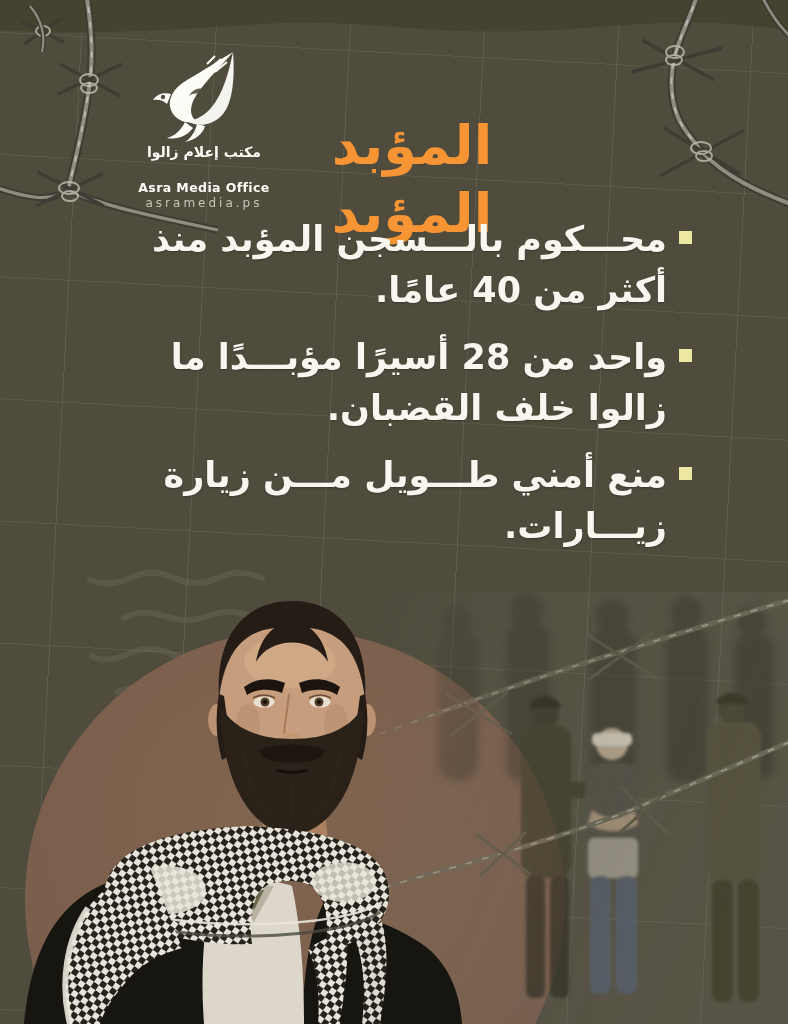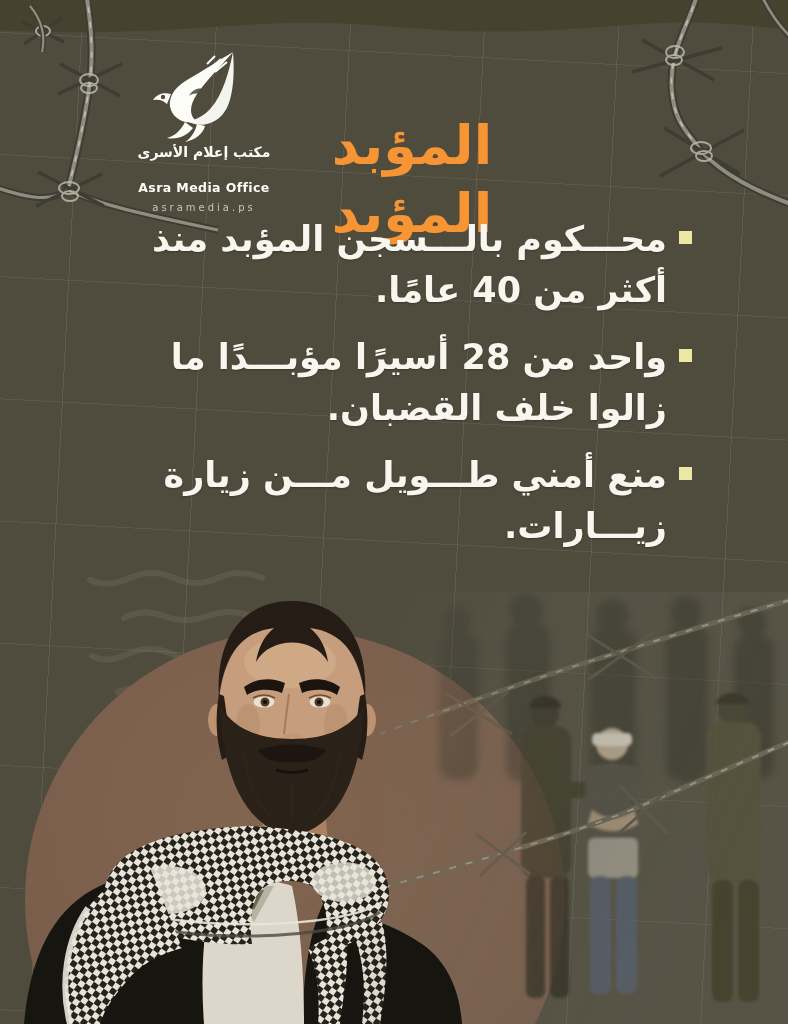--- a/index.html
+++ b/index.html
@@ -34,21 +34,21 @@
   .wire{position:absolute;z-index:7;}
   .wire-left{left:0;top:0;}
   .wire-right{right:0;top:0;}
   .logo{
     position:absolute;left:126px;top:50px;width:156px;z-index:9;
     text-align:center;color:#fff;
   }
   .logo svg{display:block;margin:0 auto;}
   .logo-ar{font-size:14px;font-weight:bold;direction:rtl;margin-top:2px;color:#fdfdf8;}
   .logo-en{font-size:12.5px;font-weight:bold;letter-spacing:.4px;color:#fdfdf8;margin-top:20px;}
-  .logo-web{font-size:10px;letter-spacing:3px;color:#c9c6b8;margin-top:7px;}
+  .logo-web{font-size:12px;letter-spacing:3px;color:#c9c6b8;margin-top:1px;}
   .title{
     position:absolute;left:262px;top:112px;width:300px;z-index:9;
     direction:rtl;text-align:center;
     font-size:54px;font-weight:bold;line-height:1.25;
     color:var(--title-orange,#f79434);
   }
   .bullets{
     position:absolute;top:214px;right:96px;width:606px;z-index:9;
     list-style:none;direction:rtl;
   }
@@ -316,21 +316,21 @@
         <path d="M40,72 C36,80 30,86 22,88 C32,90 42,86 48,78 Z"></path>
         <path d="M52,74 C50,82 46,88 40,92 C50,90 58,84 60,76 Z"></path>
         <g stroke="#fdfdf8" stroke-width="2" fill="none">
           <path d="M62,14 L70,6"></path>
             <path d="M66,18 L76,9"></path>
             <path d="M70,22 L82,12"></path>
         </g>
         <path d="M44,46 C48,38 58,36 62,42 C66,48 60,56 52,56 C58,54 60,48 56,45 C52,42 46,44 44,46 Z" fill="#4f4c3e" opacity="0.9"></path>
       </g>
     </svg>
-    <div class="logo-ar" dir="rtl">مكتب إعلام الأسرى</div>
+    <div class="logo-ar" dir="rtl">مكتب إعلام زالوا</div>
     <div class="logo-en">Asra Media Office</div>
     <div class="logo-web">asramedia.ps</div>
   </div>
 
   <h1 class="title" dir="rtl">المؤبد المؤبد</h1>
 
   <ul class="bullets">
     <li>
       <span class="marker"></span>
       <span>محـــكوم بالـــسجن المؤبد منذ أكثر من 40 عامًا.</span>

